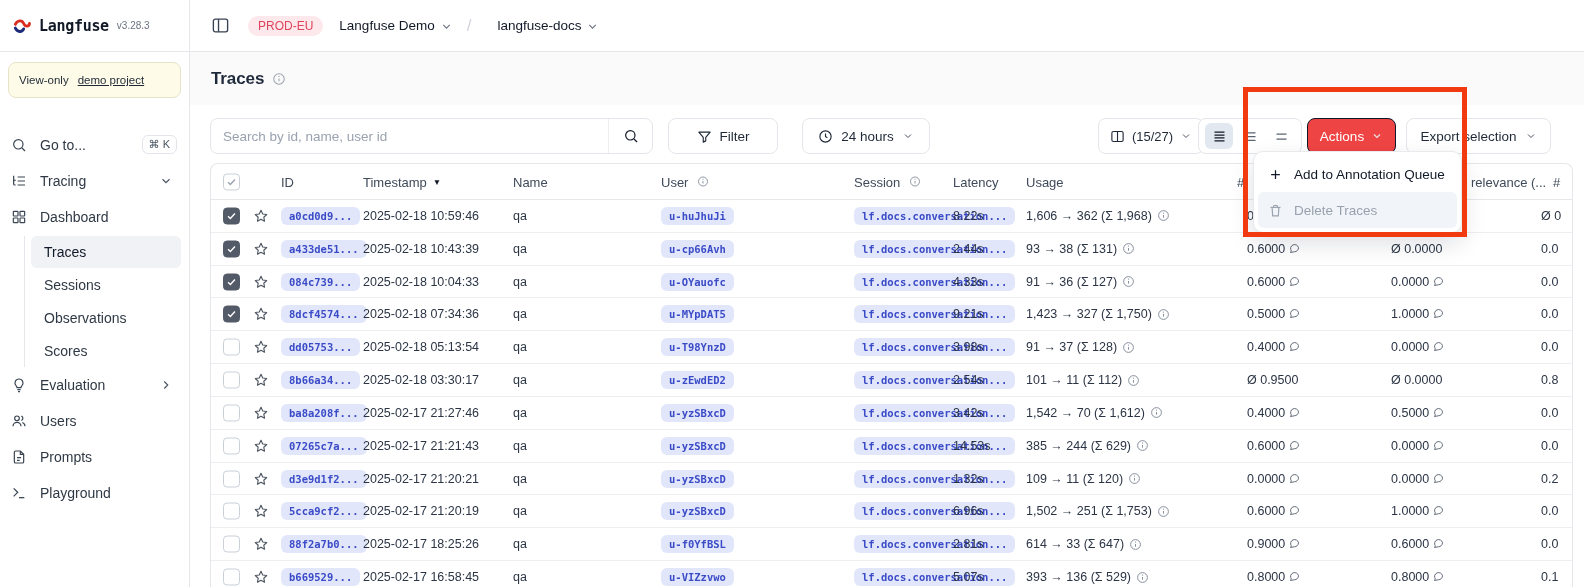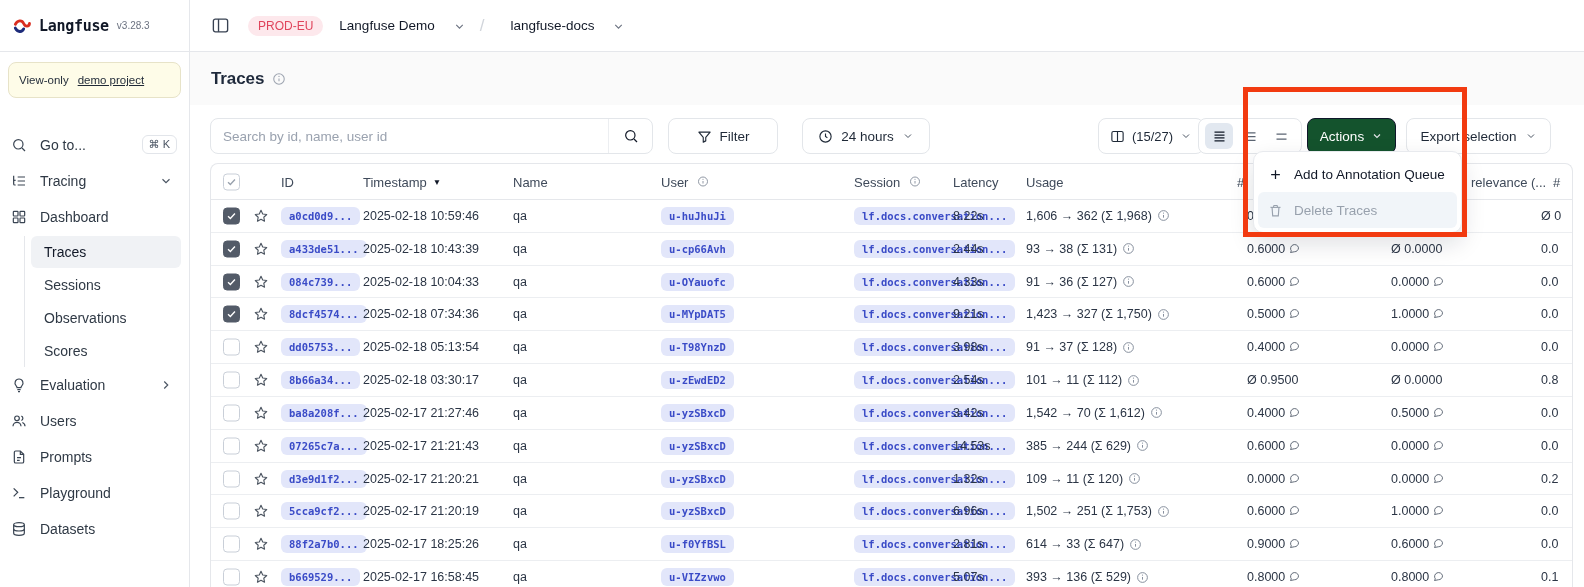--- a/index.html
+++ b/index.html
@@ -8,21 +8,21 @@
   .screen { position:relative; width:1584px; height:587px; overflow:hidden; background:#fff; color:#111827; }
 
   
   .topbar { position:absolute; left:0; top:0; width:1584px; height:52px; border-bottom:1px solid #e5e7eb; display:flex; background:#fff; z-index:5; }
   .topbar-left { width:190px; flex:0 0 190px; border-right:1px solid #e5e7eb; display:flex; align-items:center; padding-left:12px; }
   .brand { font-family:"DejaVu Sans Mono", monospace; font-weight:bold; font-size:15px; color:#111827; margin-left:7px; letter-spacing:-0.3px; }
   .version { font-size:10px; color:#6b7280; margin-left:8px; }
   .topbar-main { flex:1; display:flex; align-items:center; padding-left:21px; }
   .panel-icon { color:#374151; display:inline-flex; }
   .env-badge { margin-left:18px; background:#fde8ec; color:#e0445c; font-size:12px; font-weight:500; padding:3px 10px; border-radius:999px; }
-  .crumb { display:flex; align-items:center; gap:18px; margin-left:16px; font-size:13.5px; font-weight:500; color:#111827; cursor:pointer; }
+  .crumb { display:flex; align-items:center; gap:5px; margin-left:16px; font-size:13.5px; font-weight:500; color:#111827; cursor:pointer; }
   .crumb .chev { color:#6b7280; display:inline-flex; margin-top:1px; }
   .crumb-slash { color:#d1d5db; font-size:17px; margin:0 10px 0 14px; font-weight:300; }
 
   
   .sidebar { position:absolute; left:0; top:52px; width:190px; height:535px; border-right:1px solid #e5e7eb; background:#fff; padding:10px 8px 0 8px; z-index:4; }
   .banner { background:#fefce8; border:1px solid #e7e3c8; border-radius:8px; height:36px; display:flex; align-items:center; padding:0 10px; font-size:11.5px; color:#1f2937; }
   .banner u { margin-left:9px; cursor:pointer; }
   .nav { margin-top:30px; }
   .nav-item { height:33px; display:flex; align-items:center; padding:0 4px 0 3px; border-radius:6px; color:#2f3945; font-size:14px; cursor:pointer; margin-bottom:3px; position:relative; }
   .nav-item .nicon { width:16px; height:16px; flex:0 0 16px; display:inline-flex; color:#3a4553; }
@@ -45,21 +45,21 @@
   .searchbox input { border:none; outline:none; flex:1; font-size:13.5px; padding:0 12px; color:#111827; font-family:"Liberation Sans",sans-serif; background:transparent; }
   .searchbox input::placeholder { color:#9aa2af; }
   .searchbox .search-btn { width:44px; height:100%; border-left:1px solid #eceef1; display:flex; align-items:center; justify-content:center; color:#111827; cursor:pointer; }
   .btn-filter { left:478px; width:110px; justify-content:center; gap:8px; cursor:pointer; font-weight:500;}
   .btn-time { left:612px; width:128px; justify-content:center; gap:8px; cursor:pointer; font-weight:500;}
   .btn-cols { left:908px; width:106px; justify-content:center; gap:7px; cursor:pointer; font-weight:500; font-size:13px;}
   .chev-sm { color:#4b5563; display:inline-flex; }
   .toggle-group { left:1008px; width:104px; justify-content:space-between; padding:0 6px; }
   .tg { width:28px; height:26px; border-radius:6px; display:flex; align-items:center; justify-content:center; color:#5b6472; cursor:pointer; }
   .tg.active { background:#e2e8f0; color:#111827; }
-  .btn-actions { left:1117px; width:89px; background:#14532d; border-color:#0f172a; color:#fff; justify-content:center; gap:7px; font-weight:500; cursor:pointer; }
+  .btn-actions { left:1117px; width:89px; background:#ef4444; border-color:#0f172a; color:#fff; justify-content:center; gap:7px; font-weight:500; cursor:pointer; }
   .btn-actions .chev-sm { color:#e5e7eb; }
   .btn-export { left:1216px; width:145px; justify-content:center; gap:8px; font-weight:500; cursor:pointer; }
 
   
   .table { position:absolute; left:210px; top:163px; width:1363px; height:424px; border:1px solid #e5e7eb; border-bottom:none; border-radius:8px 8px 0 0; background:#fff; overflow:hidden; }
   .thead { position:relative; height:36px; border-bottom:1px solid #e5e7eb; font-size:13px; color:#3f4a5a; font-weight:500; }
   .hc { position:absolute; top:50%; transform:translateY(-50%); white-space:nowrap; display:flex; align-items:center; gap:4px; }
   .trow { position:relative; height:32.83px; border-bottom:1px solid #eceef1; }
   .cell { position:absolute; top:50%; transform:translateY(-50%); white-space:nowrap; font-size:12.5px; color:#2b3545; display:flex; align-items:center; }
   .cb { width:17px; height:17px; border-radius:4px; border:1.5px solid #c9cfd8; background:#fff; display:flex; align-items:center; justify-content:center; cursor:pointer; }
@@ -214,30 +214,20 @@
           </div>
           <div class="nav-item">
             <span class="nicon">
               <svg width="16" height="16" viewBox="0 0 24 24" fill="none" stroke="currentColor" stroke-width="1.9">
                 <path d="M4 17l6-6-6-6"></path>
                 <path d="M12 19h8"></path>
               </svg>
             </span>
             <span class="nlabel">Playground</span>
           </div>
-          <div class="nav-item">
-            <span class="nicon">
-              <svg width="16" height="16" viewBox="0 0 24 24" fill="none" stroke="currentColor" stroke-width="1.8">
-                <ellipse cx="12" cy="5.5" rx="8" ry="3"></ellipse>
-                <path d="M4 5.5V18.5c0 1.7 3.6 3 8 3s8-1.3 8-3V5.5"></path>
-                <path d="M4 12c0 1.7 3.6 3 8 3s8-1.3 8-3"></path>
-              </svg>
-            </span>
-            <span class="nlabel">Datasets</span>
-          </div>
         </div>
     </nav>
   </aside>
 
   <div class="page-head">
     <span class="page-title">Traces</span>
     <span class="info">
       <svg width="14" height="14" viewBox="0 0 24 24" fill="none" stroke="currentColor" stroke-width="1.8">
           <circle cx="12" cy="12" r="9"></circle>
           <path d="M12 11v5"></path>

